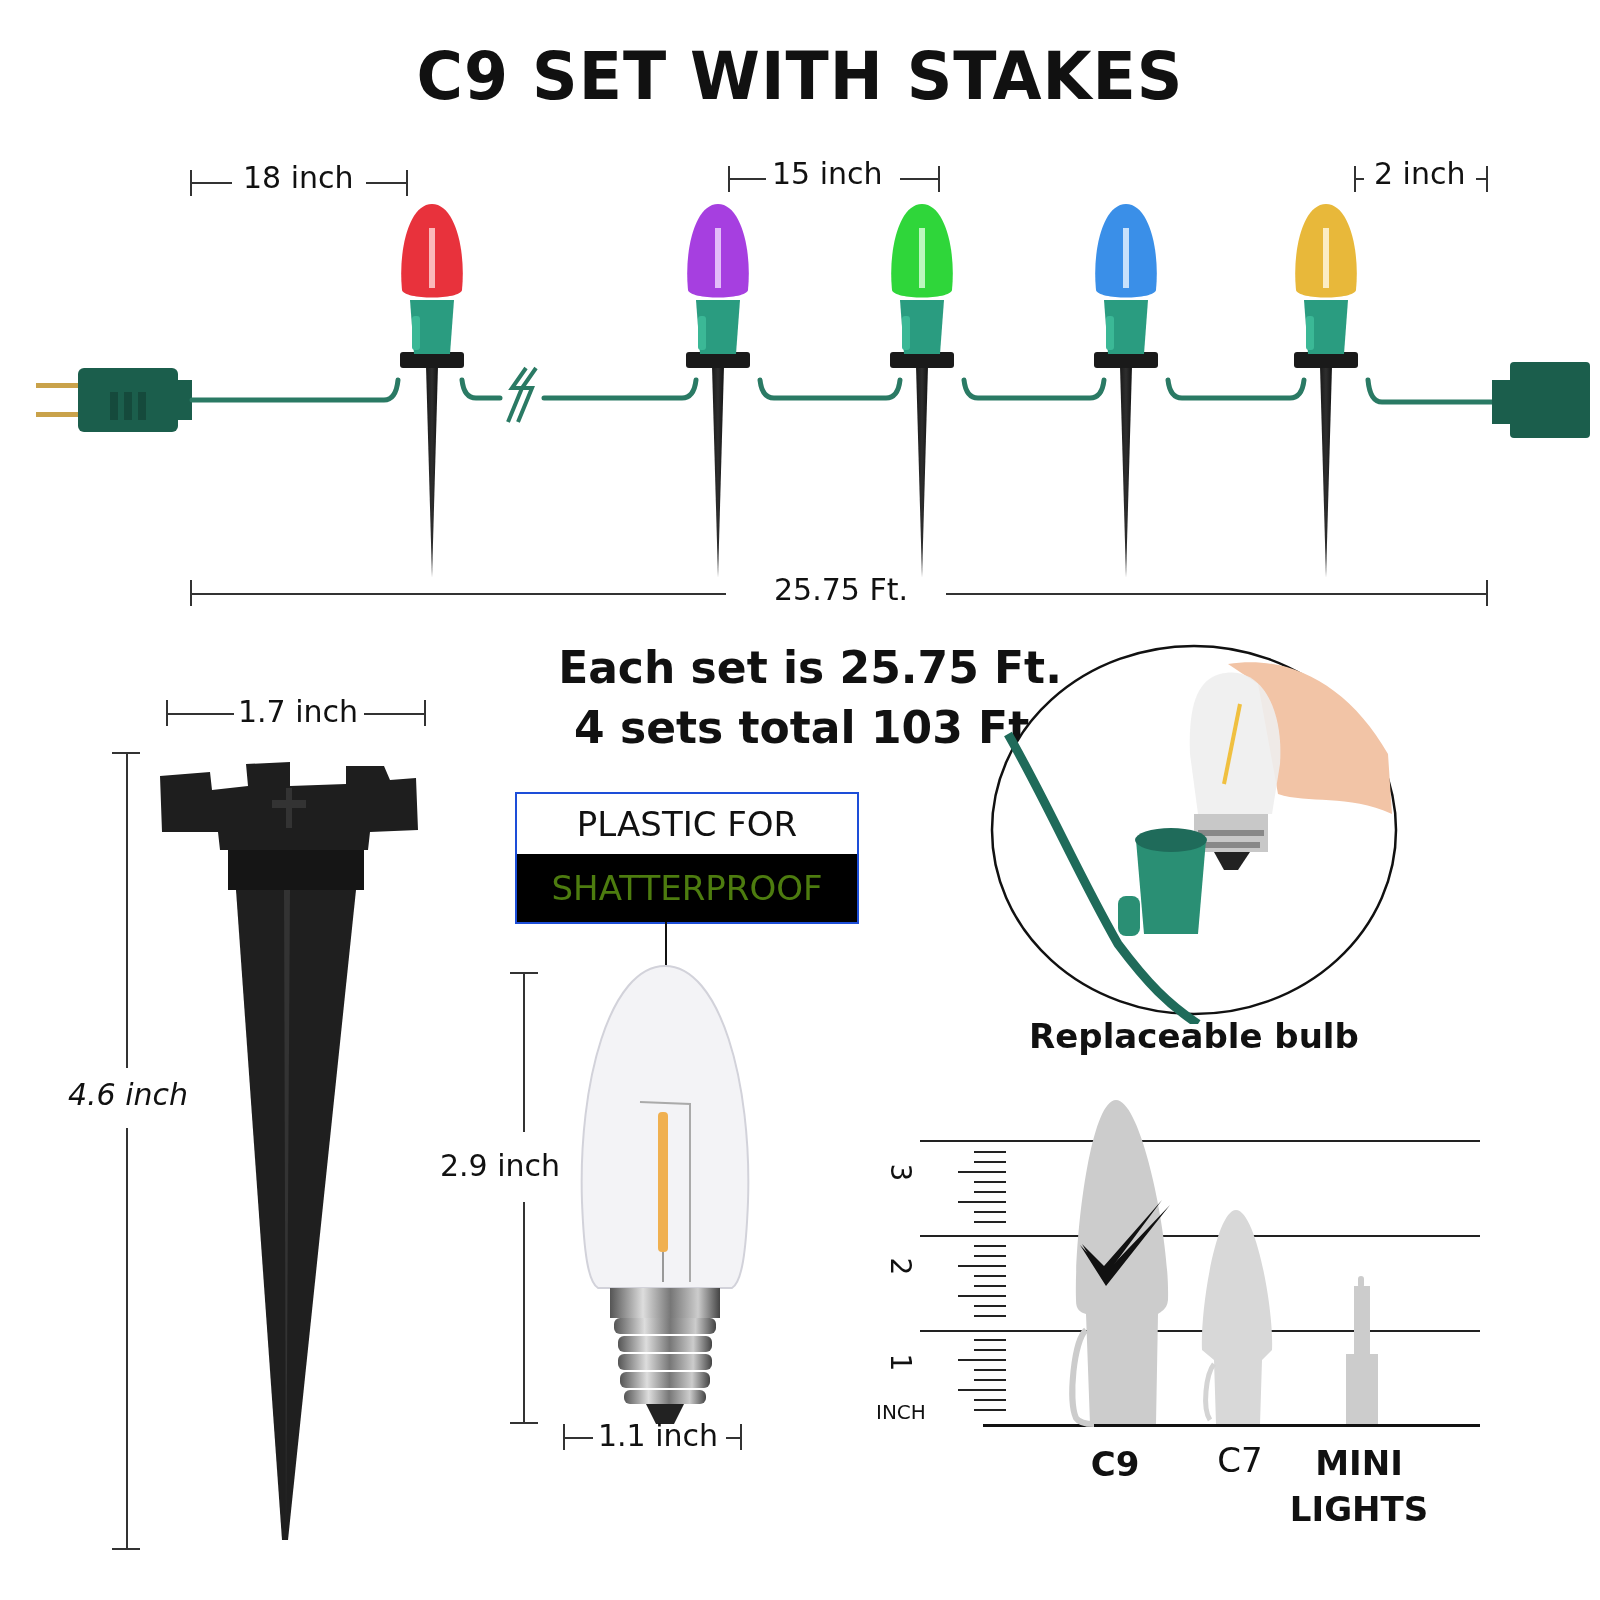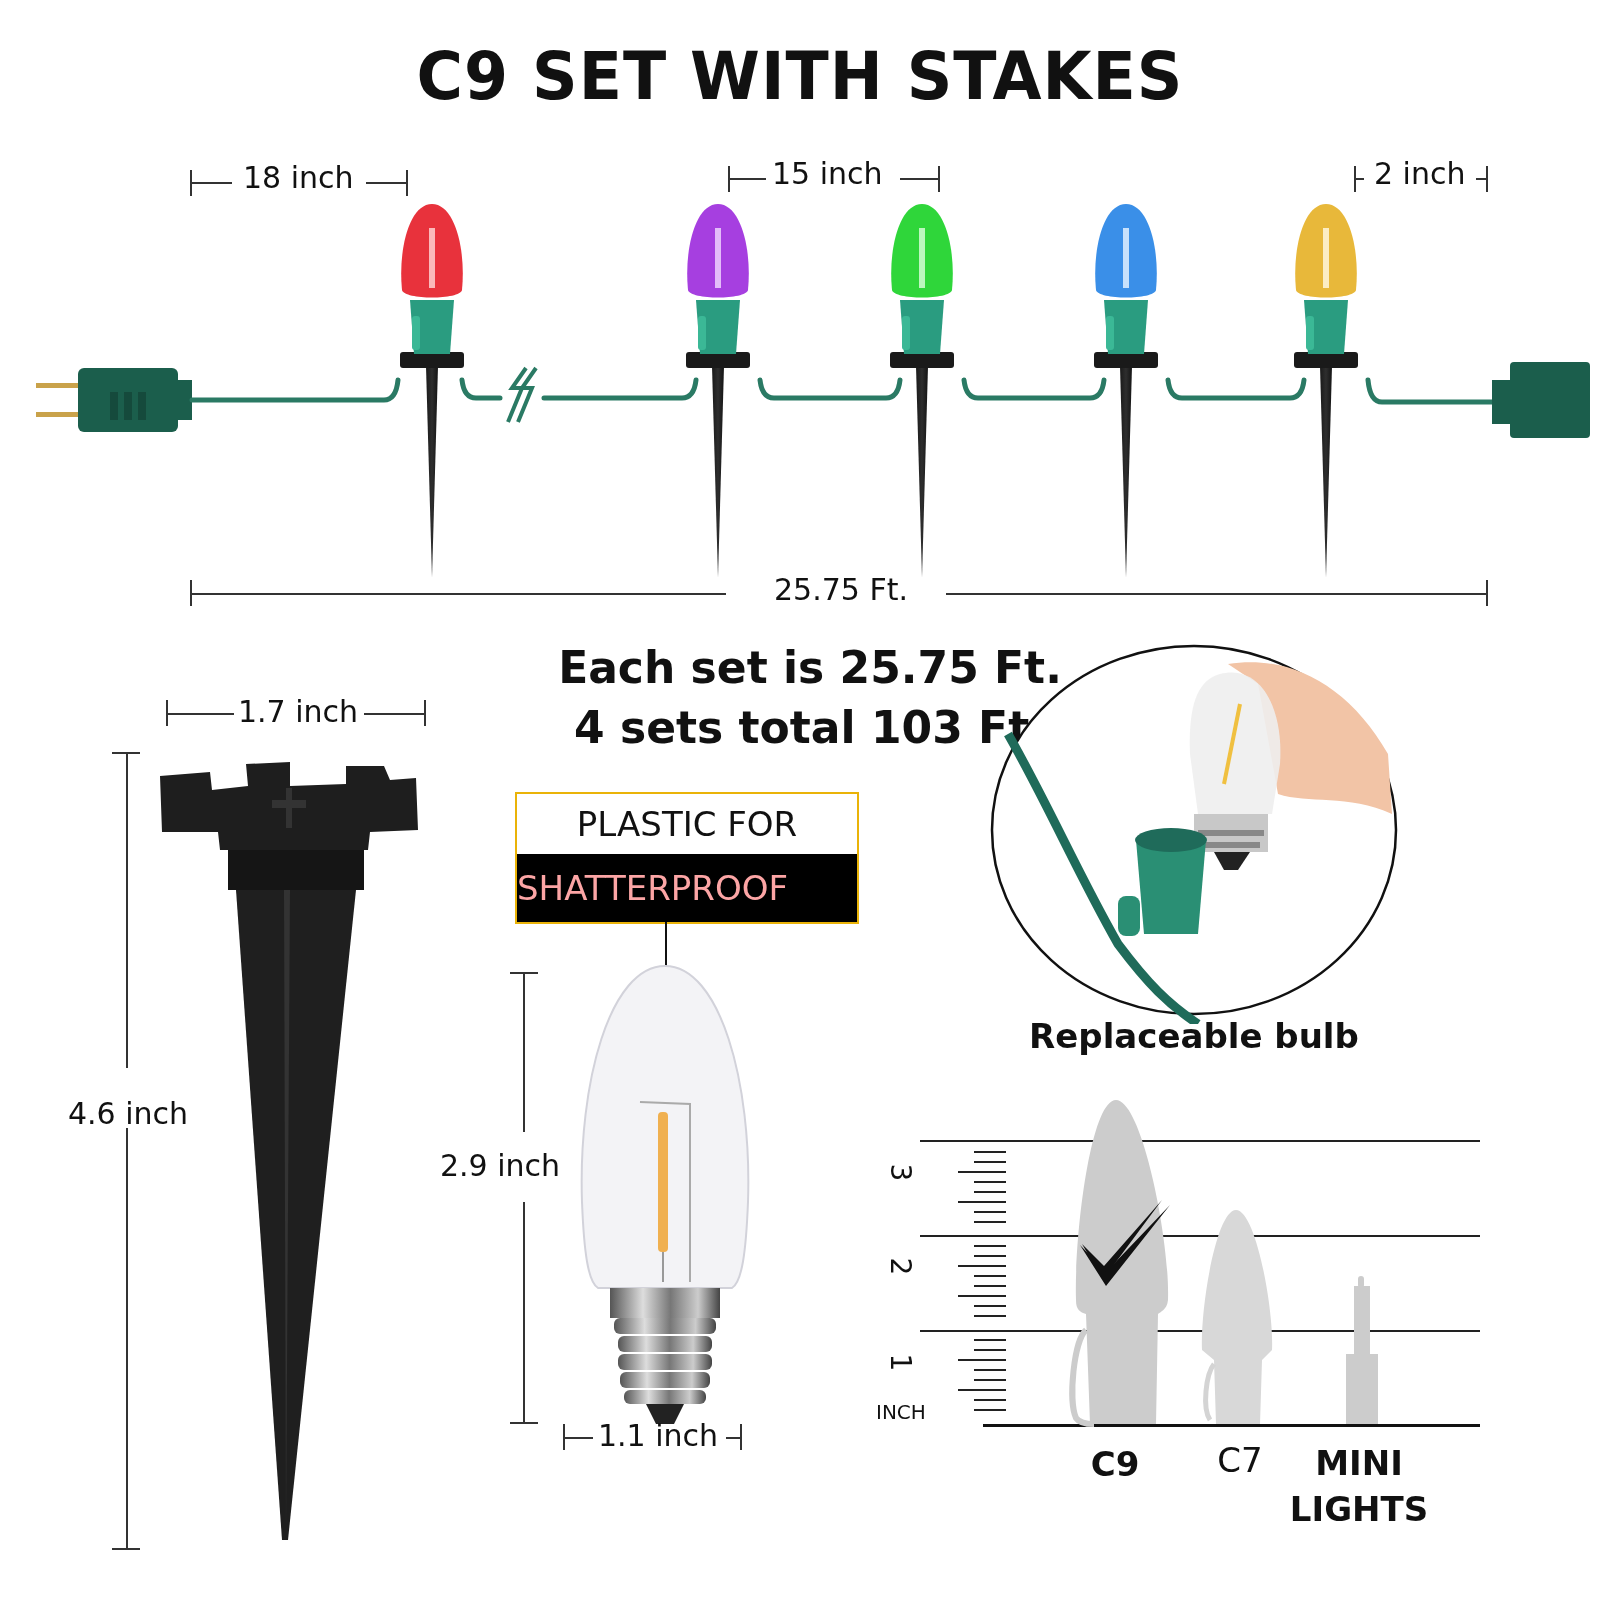--- a/index.html
+++ b/index.html
@@ -5,23 +5,23 @@
   html, body { margin:0; padding:0; background:#ffffff; }
   body { width:1600px; height:1600px; position:relative; overflow:hidden;
          font-family:"DejaVu Sans", sans-serif; color:#111; }
   .abs { position:absolute; }
   .title { left:0; width:1600px; top:38px; text-align:center; font-weight:bold;
            font-size:66px; letter-spacing:1px; font-family:"DejaVu Sans", sans-serif; transform:scaleX(0.96); }
   .dim { font-family:"DejaVu Sans", sans-serif; font-size:30px; color:#111; white-space:nowrap; }
   .hline { position:absolute; height:1.5px; background:#333; }
   .vline { position:absolute; width:1.5px; background:#333; }
   .big { font-family:"DejaVu Sans", sans-serif; font-weight:bold; font-size:44px; text-align:center; line-height:60px; }
-  .badge { left:515px; top:792px; width:340px; border:2px solid #eab308; }
+  .badge { left:515px; top:792px; width:340px; border:2px solid #1d4ed8; }
   .badge-top { height:60px; line-height:60px; text-align:center; font-size:34px; background:#fff; color:#111; }
-  .badge-bot { height:68px; line-height:68px; text-align:left; font-size:34px; background:#000; color:#fca5a5; }
+  .badge-bot { height:68px; line-height:68px; text-align:center; font-size:34px; background:#000; color:#4d7c0f; }
   .cmp-label { font-weight:bold; font-size:34px; }
   svg { display:block; }
 </style>
 </head>
 <body>
 
 <div class="abs title">C9 SET WITH STAKES</div>
 
 <div class="abs" style="left:0;top:140px;width:1600px;height:480px;">
 
@@ -139,21 +139,21 @@
 <div class="abs" style="left:40px;top:680px;width:420px;height:900px;">
 
   <div class="vline" style="left:126px;top:20px;height:26px;"></div>
   <div class="hline" style="left:126px;top:33px;width:68px;"></div>
   <div class="abs dim" style="left:198px;top:14px;">1.7 inch</div>
   <div class="hline" style="left:324px;top:33px;width:60px;"></div>
   <div class="vline" style="left:384px;top:20px;height:26px;"></div>
 
   <div class="hline" style="left:72px;top:72px;width:28px;"></div>
   <div class="vline" style="left:86px;top:72px;height:316px;"></div>
-  <div class="abs dim" style="left:28px;top:416px;">4.6 inch</div>
+  <div class="abs dim" style="left:28px;top:397px;font-style:italic;">4.6 inch</div>
   <div class="vline" style="left:86px;top:448px;height:420px;"></div>
   <div class="hline" style="left:72px;top:868px;width:28px;"></div>
 
   <svg class="abs" style="left:110px;top:60px;" width="300" height="820">
     <path d="M10 36 L60 32 L62 50 L98 46 L96 24 L140 22 L140 46 L196 44 L196 26 L234 26 L240 40 L266 38 L268 90 L220 92 L218 110 L70 110 L68 92 L12 92 Z" fill="#1e1e1e"></path>
     <path d="M78 110 L214 110 L214 150 L78 150 Z" fill="#151515"></path>
     <path d="M86 150 L206 150 L138 800 L132 800 Z" fill="#1f1f1f"></path>
     <path d="M134 150 L140 150 L136 790 Z" fill="#333"></path>
     <rect x="122" y="60" width="34" height="8" fill="#333"></rect>
     <rect x="136" y="48" width="6" height="40" fill="#333"></rect>

